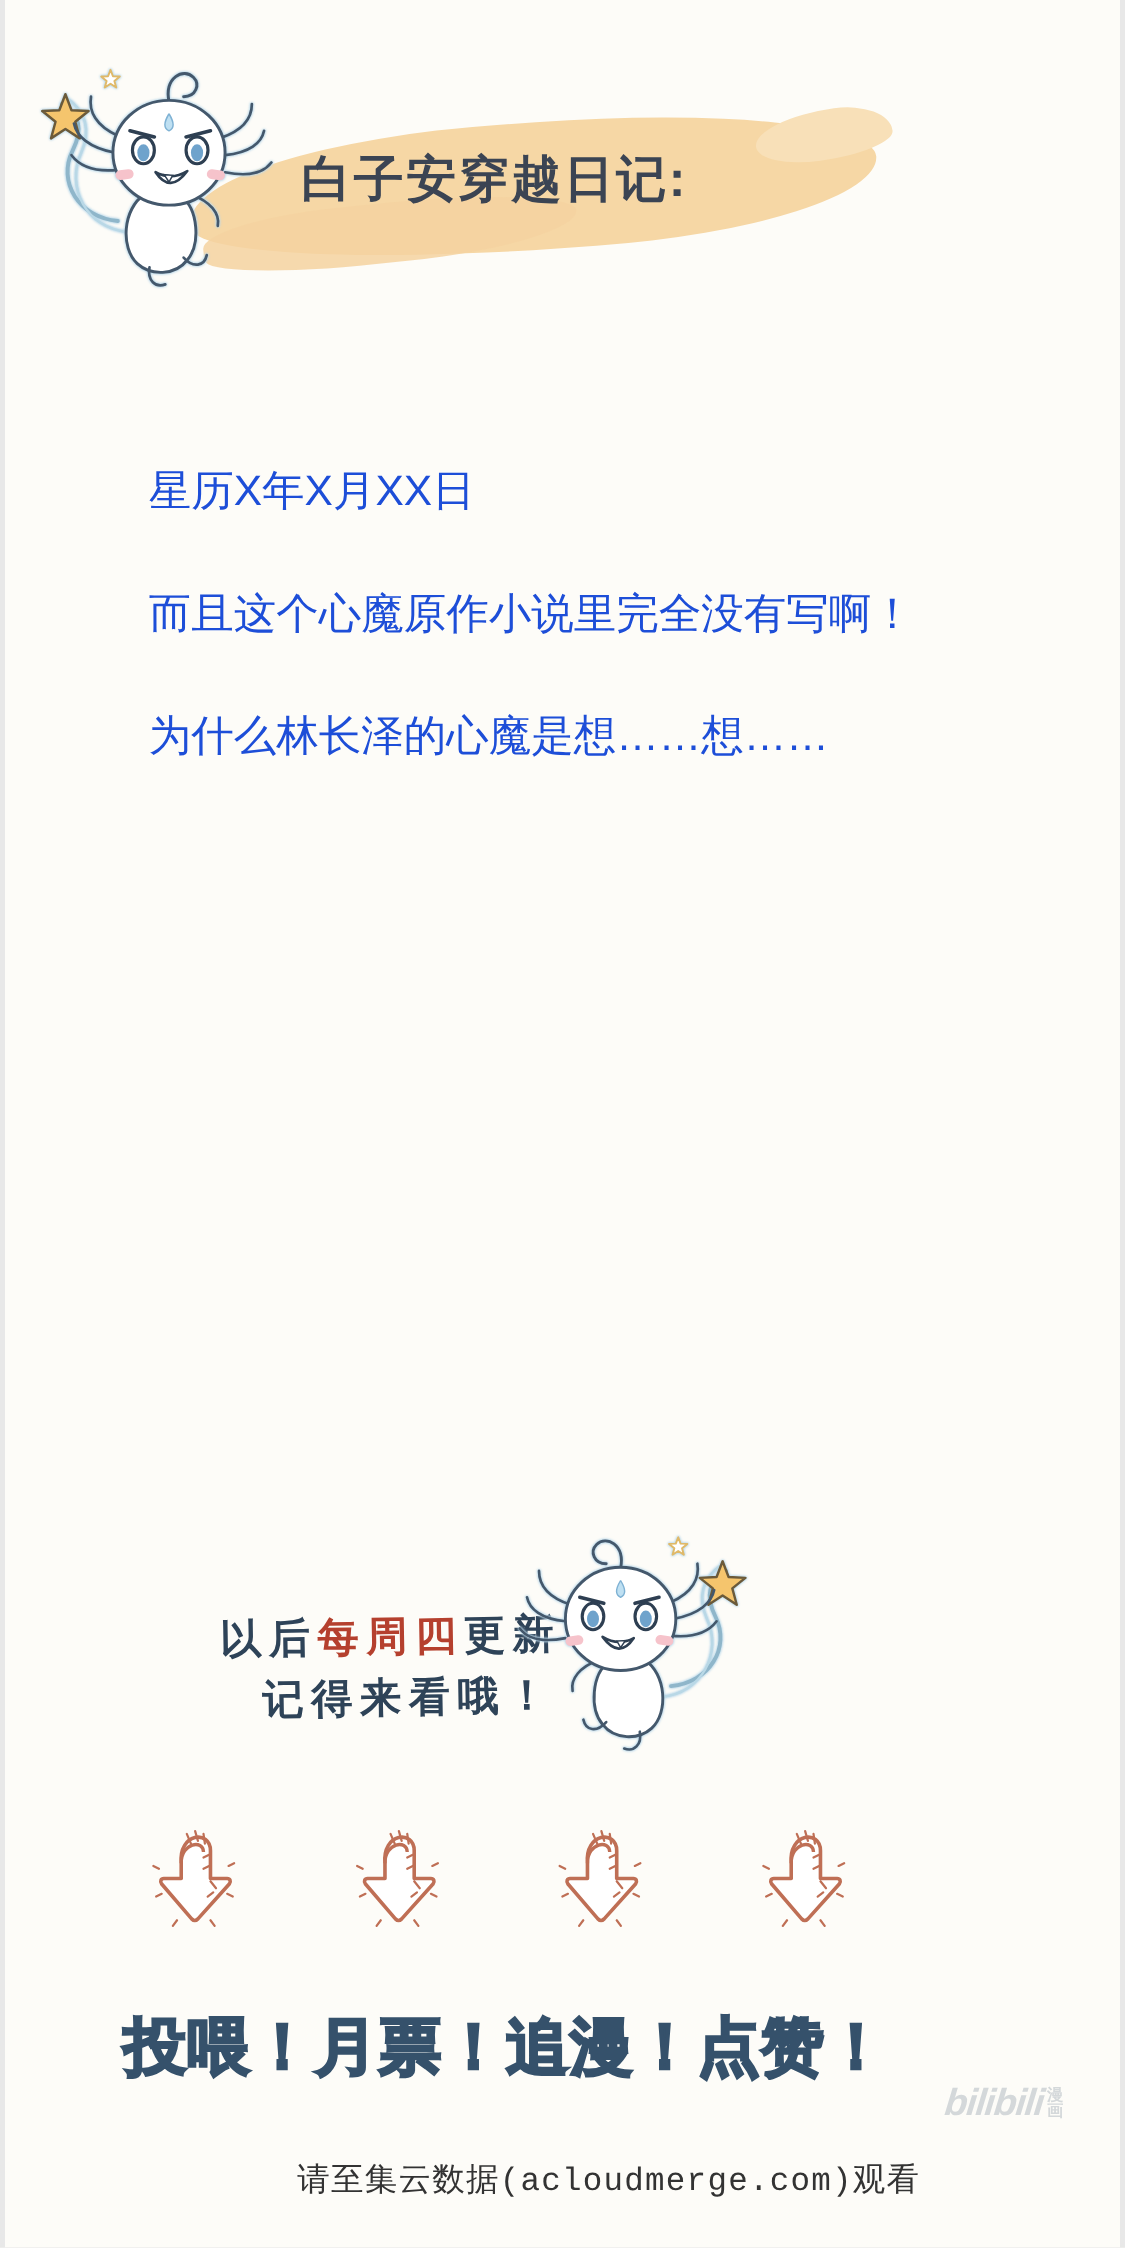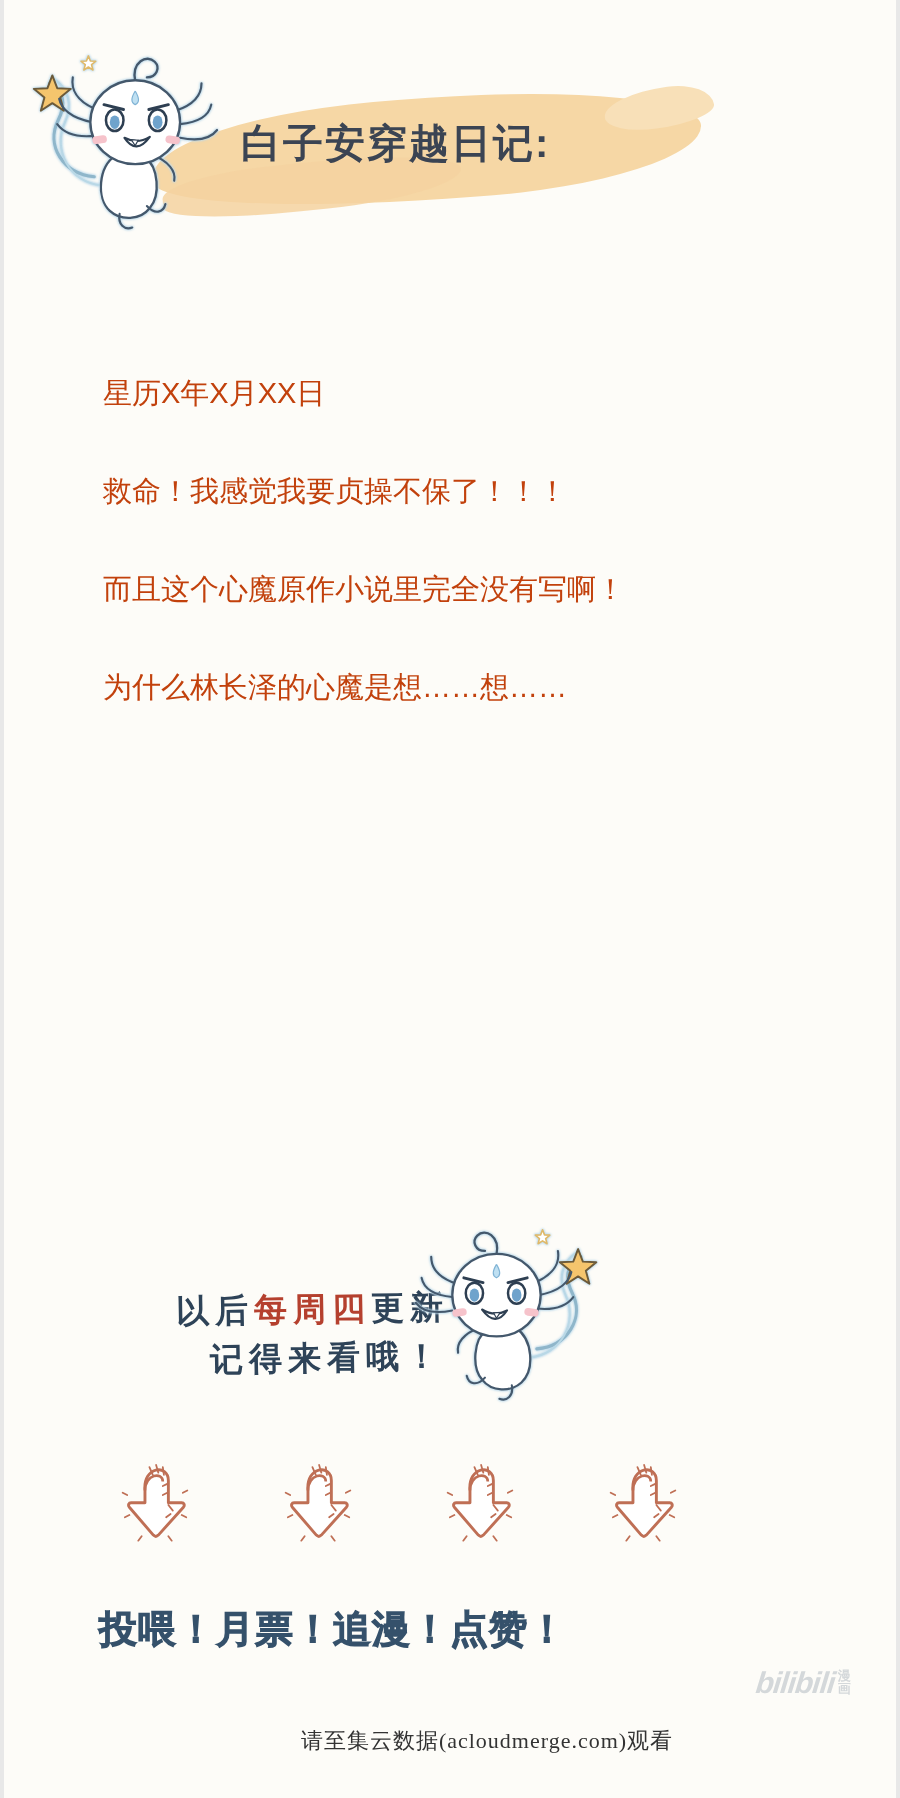--- a/index.html
+++ b/index.html
@@ -36,22 +36,22 @@
     color:#3b4453;
   }
   .mascot{
     position:absolute;
     filter:drop-shadow(0 0 1px #bcd9ea) drop-shadow(0 0 1px #bcd9ea);
   }
   .mascot-top{left:22px;top:52px;width:195px;}
   .mascot-bottom{left:408px;top:1226px;width:192px;transform:scaleX(-1);}
   
   .diary{
-    position:absolute;left:99px;top:376px;width:760px;
-    color:#c2410c;font-size:29px;font-weight:500;line-height:34px;
+    position:absolute;left:115px;top:376px;width:760px;
+    color:#1d4ed8;font-size:34px;font-weight:500;line-height:34px;
   }
   .diary-line{margin-bottom:64px;white-space:nowrap;}
   
   .notice1{
     position:absolute;left:172px;top:1287px;
     font-size:33px;letter-spacing:6px;font-weight:600;
     color:#2e4358;white-space:nowrap;transform:rotate(-1deg);
   }
   .notice1 .hl{color:#b5402e;}
   .notice2{
@@ -60,43 +60,43 @@
     color:#2e4358;white-space:nowrap;transform:rotate(-1deg);
   }
   
   .arrow-row{
     position:absolute;left:112px;top:1448px;width:566px;
     display:flex;justify-content:space-between;
   }
   .arrow-row svg{width:78px;height:104px;}
   .slogan{
     position:absolute;left:95px;top:1604px;
-    font-size:38px;font-weight:400;letter-spacing:1px;
+    font-size:50px;font-weight:700;letter-spacing:1px;
     color:#35516b;-webkit-text-stroke:2.2px #35516b;
     white-space:nowrap;
   }
   
   .watermark{
     position:absolute;left:752px;top:1666px;
     display:flex;align-items:flex-start;gap:3px;
     color:#d4d8da;
   }
   .wm-brand{
     font-size:30px;font-weight:800;font-style:italic;
     letter-spacing:-1px;transform:skewX(-6deg);
   }
   .wm-suffix{
     display:flex;flex-direction:column;line-height:13px;
     font-size:13px;font-weight:700;margin-top:3px;
   }
   .footer-note{
     position:absolute;left:74px;right:0;top:1726px;
     text-align:center;
-    font-family:Liberation Serif, serif;
-    font-size:22px;color:#333333;letter-spacing:1px;
+    font-family:Liberation Mono, monospace;
+    font-size:26px;color:#333333;letter-spacing:1px;
   }
 </style>
 </head>
 <body>
 
 <div class="page">
 
   <div class="brush"></div>
   <div class="brush-smear"></div>
   <div class="brush-smear2"></div>
@@ -142,21 +142,20 @@
 
     <rect x="68" y="86" width="15" height="8" rx="4" fill="#f6c3cb" transform="rotate(-8 75 90)"></rect>
     <rect x="143" y="86" width="15" height="8" rx="4" fill="#f6c3cb" transform="rotate(8 150 90)"></rect>
 
     <path d="M101,88 Q113,106 127,87 Q114,95 101,88 Z" fill="#ffffff" stroke="#2e3f52" stroke-width="2.2" stroke-linejoin="round"></path>
     <path d="M108,90 l4,6 l3,-5.5 z" fill="#ffffff" stroke="#2e3f52" stroke-width="1.2"></path>
   </svg>
 
   <div class="diary">
     <div class="diary-line">星历X年X月XX日</div>
-    <div class="diary-line">救命！我感觉我要贞操不保了！！！</div>
     <div class="diary-line">而且这个心魔原作小说里完全没有写啊！</div>
     <div class="diary-line">为什么林长泽的心魔是想……想……</div>
   </div>
 
   <div class="notice1"><span>以后</span><span class="hl">每周四</span><span>更新！</span></div>
   <div class="notice2">记得来看哦！</div>
 
   <svg class="mascot mascot-bottom" viewBox="0 0 200 190">
     <path d="M70,128 C38,125 20,96 33,70 C42,52 38,40 24,32" fill="none" stroke="#8fb6ca" stroke-width="3.2" stroke-linecap="round"></path>
     <path d="M78,137 C44,134 27,100 40,72 C48,54 44,38 28,27" fill="none" stroke="#b9d8e6" stroke-width="2" stroke-linecap="round"></path>

